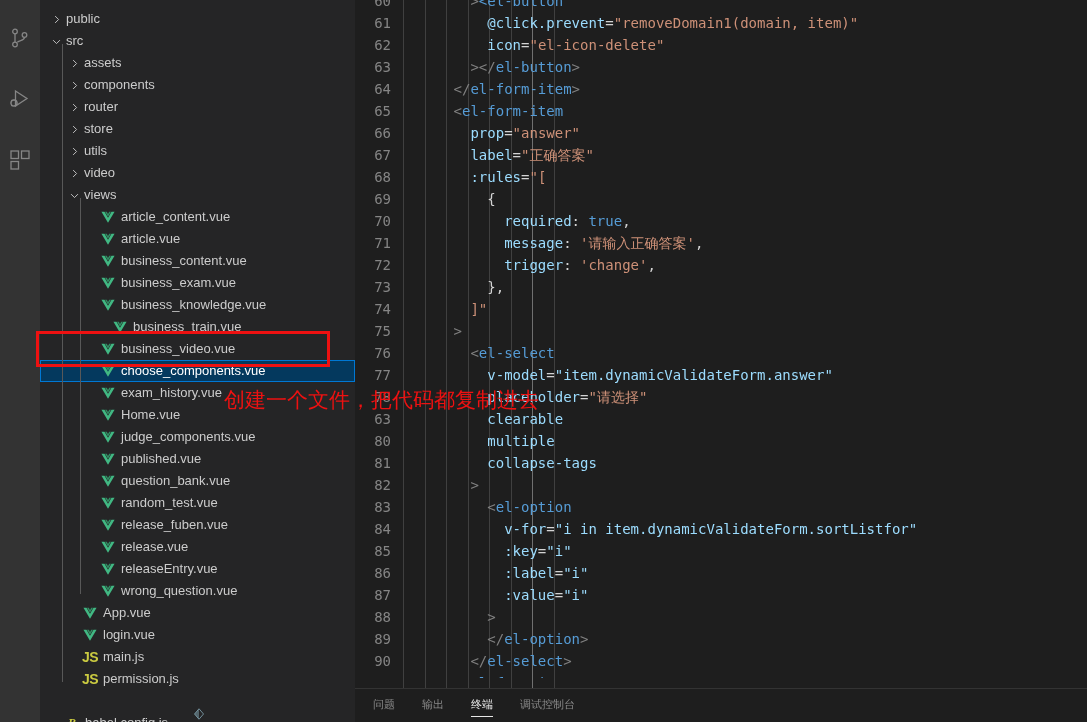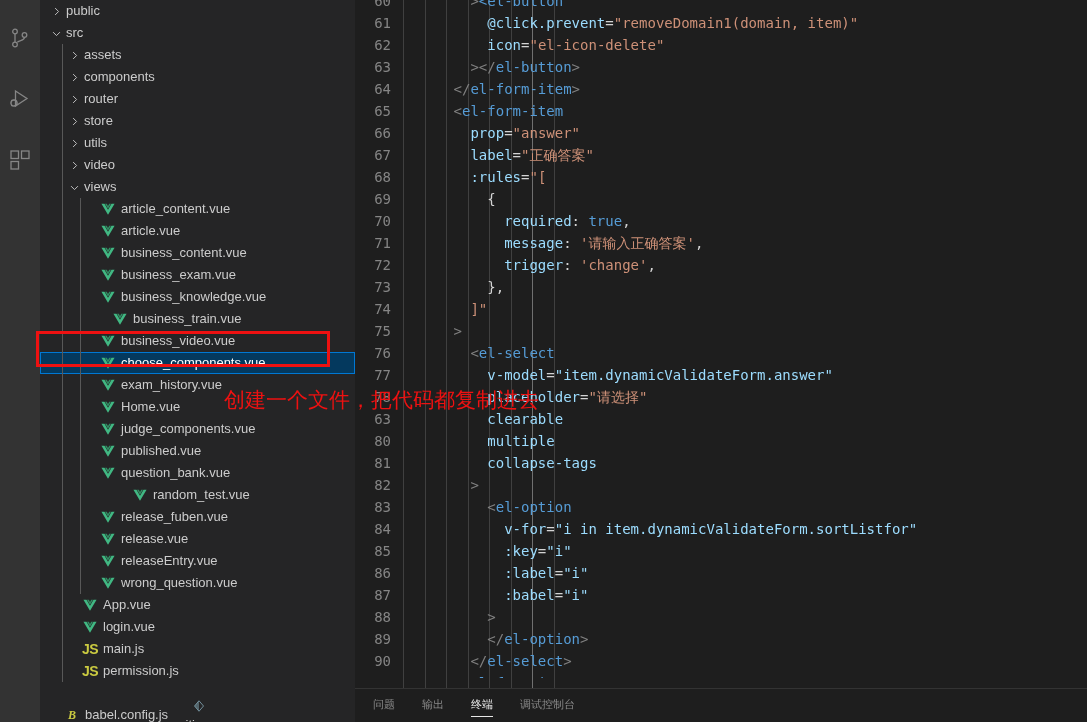--- a/index.html
+++ b/index.html
@@ -27,21 +27,21 @@
   }
   .activity-item svg { display: block; }
 
   
   .sidebar {
     width: 315px; height: 722px;
     background: #252526;
     flex: 0 0 315px;
     position: relative;
     overflow: hidden;
-    padding-top: 0px;
+    padding-top: 8px;
   }
   .tree { position: relative; }
   .row {
     height: 22px;
     display: flex; align-items: center;
     color: #cccccc;
     font-size: 13px;
     white-space: nowrap;
     cursor: pointer;
     position: relative;
@@ -407,21 +407,21 @@
         <div class="row" style="padding-left: 44px;">
           <span class="twisty"></span>
           <span class="icon">
             <svg width="14" height="13" viewBox="0 0 16 14">
               <path d="M0.5 0.5 H4 L8 7.2 L12 0.5 H15.5 L8 13 Z" fill="#41b883"></path>
               <path d="M4.6 0.5 H6.6 L8 2.9 L9.4 0.5 H11.4 L8 6.2 Z" fill="#2f8f63"></path>
             </svg>
           </span>
           <span class="label">question_bank.vue</span>
         </div>
-        <div class="row" style="padding-left: 44px; margin-left: 32px;">
+        <div class="row" style="padding-left: 44px;">
           <span class="twisty"></span>
           <span class="icon">
             <svg width="14" height="13" viewBox="0 0 16 14">
               <path d="M0.5 0.5 H4 L8 7.2 L12 0.5 H15.5 L8 13 Z" fill="#41b883"></path>
               <path d="M4.6 0.5 H6.6 L8 2.9 L9.4 0.5 H11.4 L8 6.2 Z" fill="#2f8f63"></path>
             </svg>
           </span>
           <span class="label">random_test.vue</span>
         </div>
         <div class="row" style="padding-left: 44px;">
@@ -552,21 +552,21 @@
         <div class="code-line"><span class="ln">77</span><span class="code-text"><span class="t-attr">          v-model</span><span class="t-op">=</span><span class="t-var">"item.dynamicValidateForm.answer"</span></span></div>
         <div class="code-line"><span class="ln">78</span><span class="code-text"><span class="t-attr">          placeholder</span><span class="t-op">=</span><span class="t-str">"请选择"</span></span></div>
         <div class="code-line"><span class="ln">63</span><span class="code-text"><span class="t-attr">          clearable</span></span></div>
         <div class="code-line"><span class="ln">80</span><span class="code-text"><span class="t-attr">          multiple</span></span></div>
         <div class="code-line"><span class="ln">81</span><span class="code-text"><span class="t-attr">          collapse-tags</span></span></div>
         <div class="code-line"><span class="ln">82</span><span class="code-text"><span class="t-punct">        &gt;</span></span></div>
         <div class="code-line"><span class="ln">83</span><span class="code-text"><span class="t-punct">          &lt;</span><span class="t-tag">el-option</span></span></div>
         <div class="code-line"><span class="ln">84</span><span class="code-text"><span class="t-attr">            v-for</span><span class="t-op">=</span><span class="t-var">"i in item.dynamicValidateForm.sortListfor"</span></span></div>
         <div class="code-line"><span class="ln">85</span><span class="code-text"><span class="t-attr">            :key</span><span class="t-op">=</span><span class="t-var">"i"</span></span></div>
         <div class="code-line"><span class="ln">86</span><span class="code-text"><span class="t-attr">            :label</span><span class="t-op">=</span><span class="t-var">"i"</span></span></div>
-        <div class="code-line"><span class="ln">87</span><span class="code-text"><span class="t-attr">            :babel</span><span class="t-op">=</span><span class="t-var">"i"</span></span></div>
+        <div class="code-line"><span class="ln">87</span><span class="code-text"><span class="t-attr">            :value</span><span class="t-op">=</span><span class="t-var">"i"</span></span></div>
         <div class="code-line"><span class="ln">88</span><span class="code-text"><span class="t-punct">          &gt;</span></span></div>
         <div class="code-line"><span class="ln">89</span><span class="code-text"><span class="t-punct">          &lt;/</span><span class="t-tag">el-option</span><span class="t-punct">&gt;</span></span></div>
         <div class="code-line"><span class="ln">90</span><span class="code-text"><span class="t-punct">        &lt;/</span><span class="t-tag">el-select</span><span class="t-punct">&gt;</span></span></div>
         <div class="code-line"><span class="ln">91</span><span class="code-text"><span class="t-punct">      &lt;/</span><span class="t-tag">el-form-item</span><span class="t-punct">&gt;</span></span></div>
       </div>
 
     <div class="panel">
       <div class="panel-tab">问题</div>
       <div class="panel-tab">输出</div>
       <div class="panel-tab active">终端</div>

